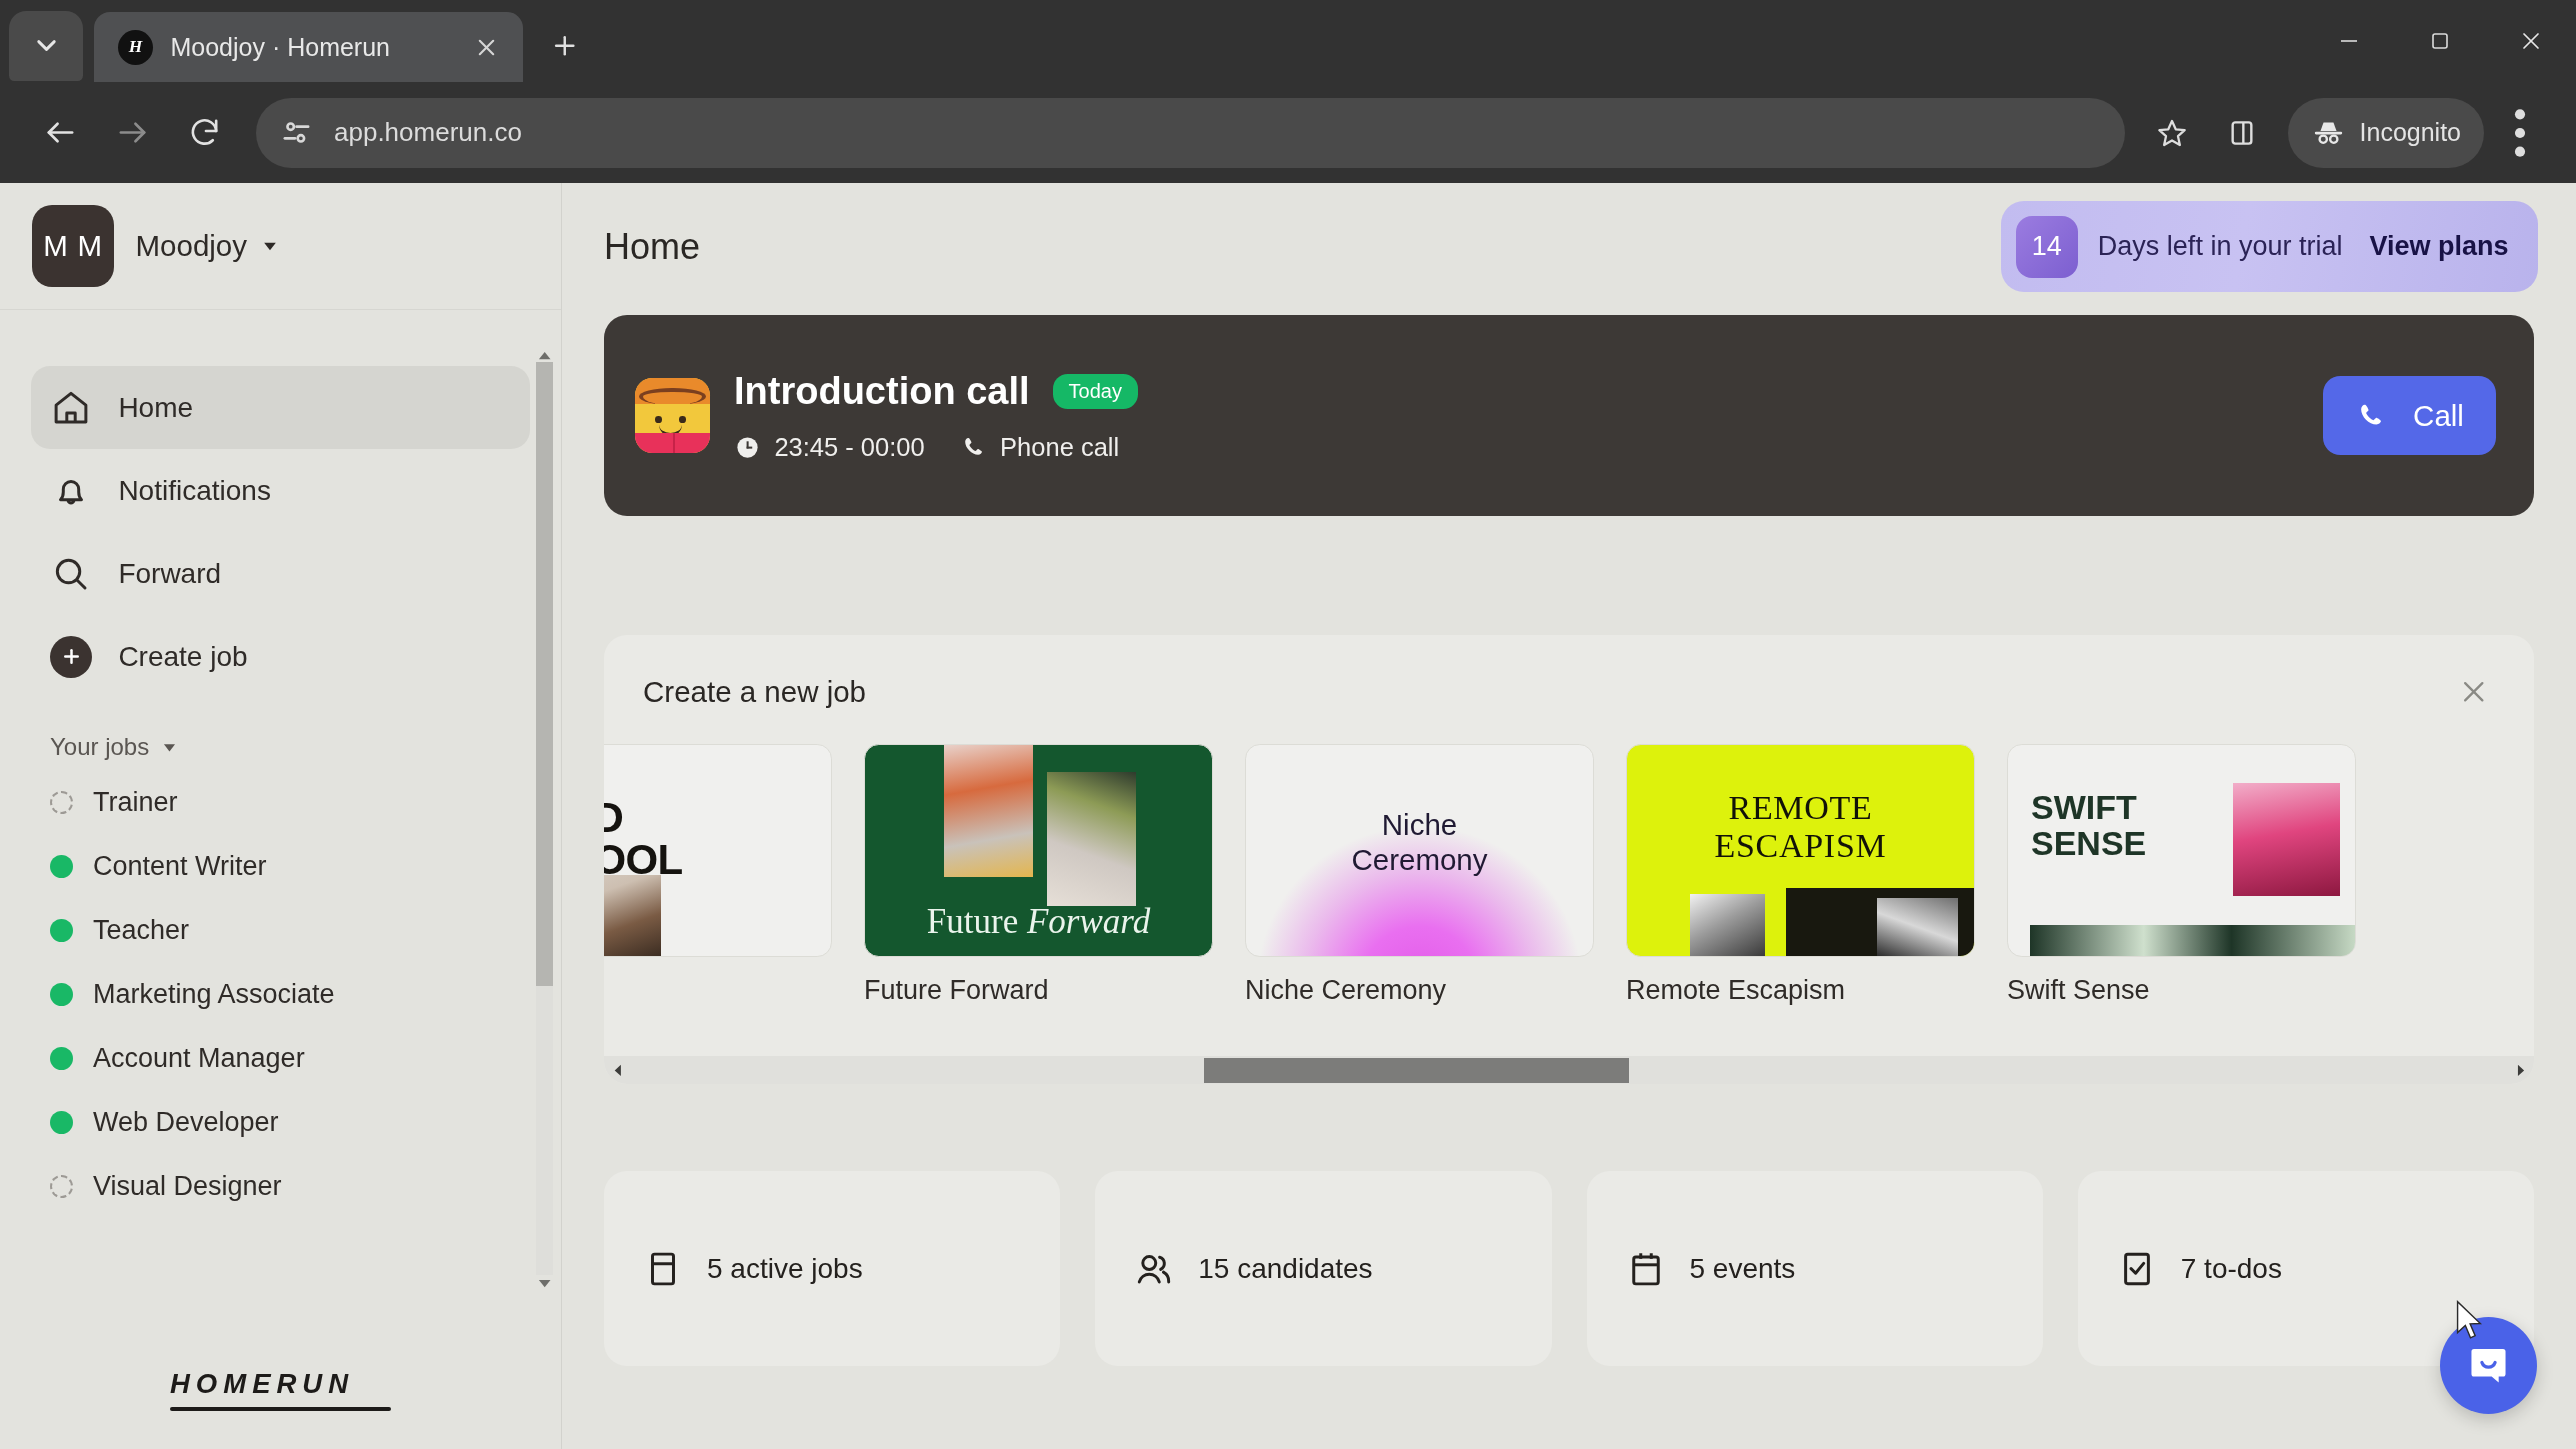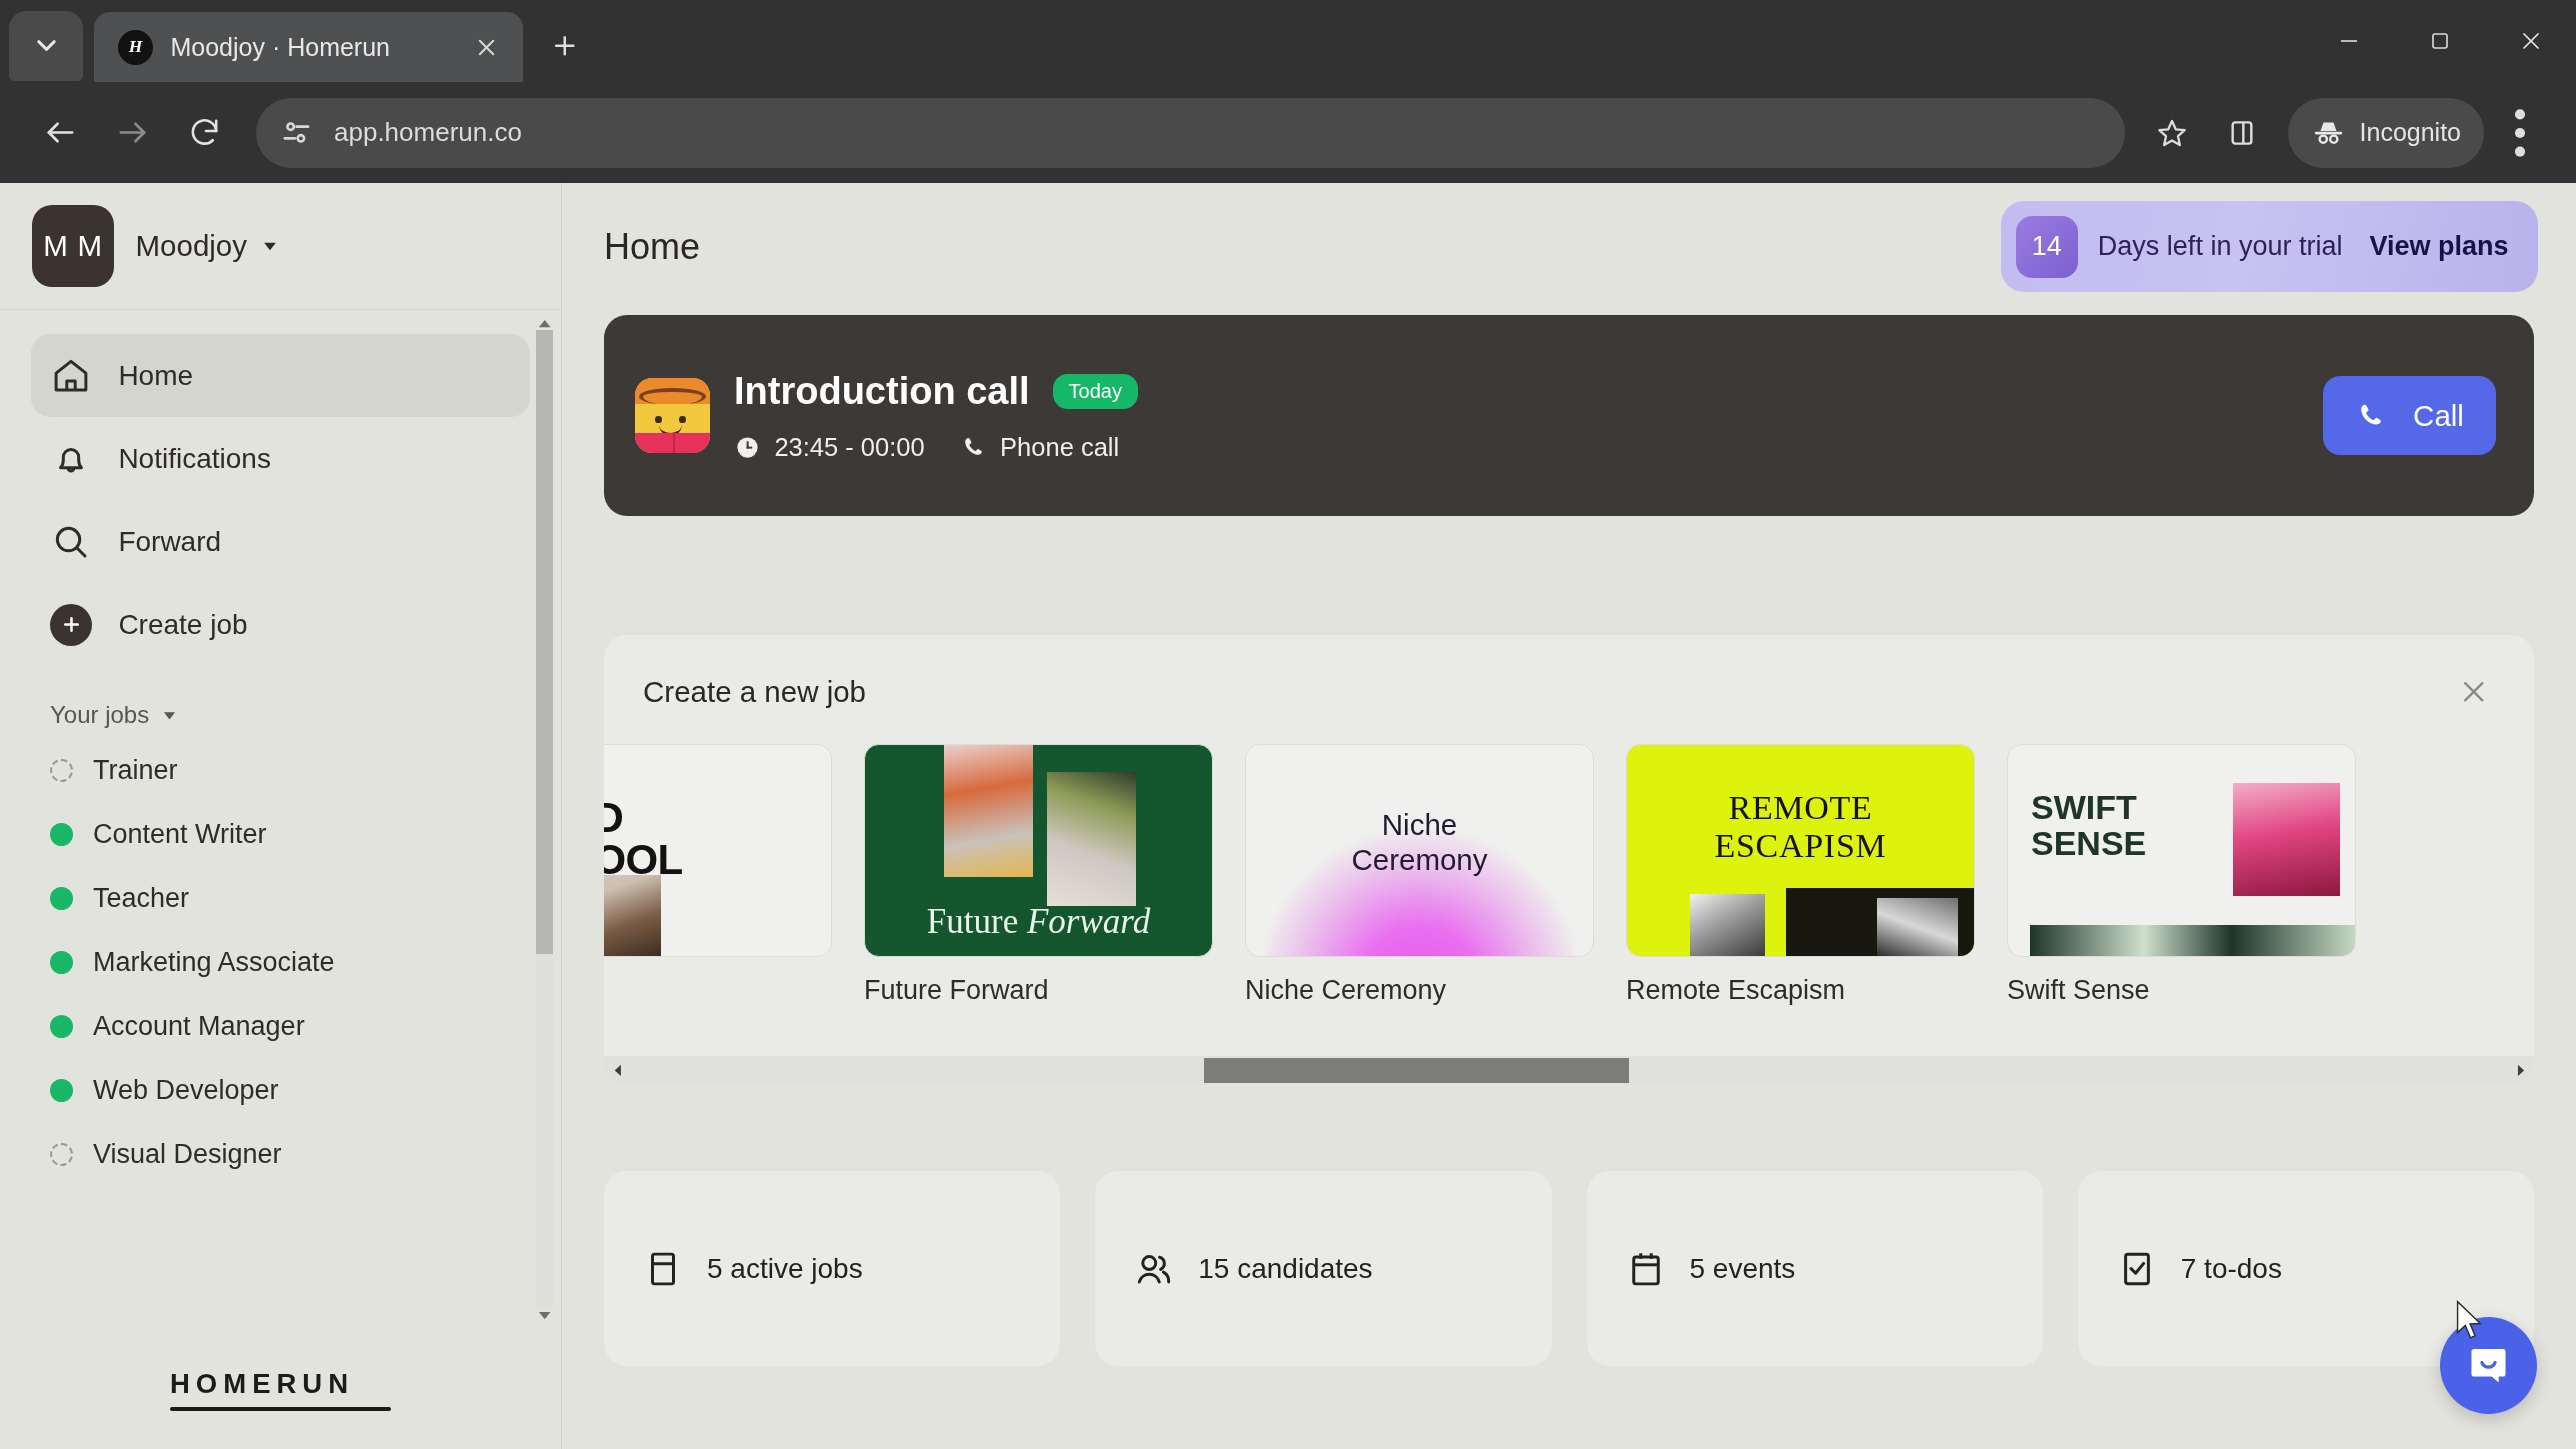--- a/index.html
+++ b/index.html
@@ -68,21 +68,21 @@
     display: flex; align-items: center; padding: 0 23px; margin-left: 10.7px; flex: none; text-align: right;
   }
   .incognito-pill svg { width: 35px; height: 35px; flex:none; }
   .incognito-pill span { color: #e4e4e4; font-size: 25px; margin-left: 13.4px; }
   .menu-btn { width: 64px; height: 70px; display:flex; align-items:center; justify-content:center; flex:none; margin-left: 4px; }
 
   
   .page { flex: 1; display: flex; background: #e3e3de; overflow: hidden; position: relative; }
 
   
-  .sidebar { width: 562px; flex: none; background: #e3e3de; display: flex; flex-direction: column; border-right: 0.7px solid #d2d2cd; position: relative; }
+  .sidebar { width: 562px; flex: none; background: #e3e3de; display: flex; flex-direction: column; border-right: 0.7px solid #d2d2cd; position: relative; gap: 32px; }
   .org-head { height: 127px; display: flex; align-items: center; padding-left: 32px; border-bottom: 0.7px solid #d6d6d1; }
   .org-avatar {
     width: 82px; height: 82px; border-radius: 20px; background: #3b3330;
     display: flex; align-items: center; justify-content: center; flex: none;
   }
   .org-avatar span { color: #fff; font-size: 29.5px; letter-spacing: 0.7px; }
   .org-name { font-size: 29.5px; color: #2e2a27; margin-left: 21.5px; }
   .org-caret { margin-left: 13.4px; }
   .org-caret svg { width: 20px; height: 20px; display:block; }
 
@@ -109,21 +109,21 @@
   .dot.draft { background: transparent; border: 2px dashed #9d9a95; }
   .job-label { font-size: 27px; color: #2f2b28; margin-left: 20px; }
 
   .side-scrollbar { position: absolute; right: 8px; top: 0; width: 17.4px; height: 100%; }
   .sb-arrow { position: absolute; left: 0; width: 17.4px; height: 17.4px; display:flex; align-items:center; justify-content:center; }
   .sb-arrow.up { top: 5.4px; }
   .sb-arrow.down { bottom: 5.4px; }
   .sb-track { position: absolute; left: 0; top: 23px; bottom: 23px; width: 17.4px; background: #dededa; }
   .sb-thumb { position: absolute; left: 0; top: 20px; width: 17.4px; height: 624px; background: #b5b5b1; }
 
-  .brand-foot { height: 119px; display: flex; align-items: center; justify-content: center; }
+  .brand-foot { height: 119px; display: flex; align-items: center; justify-content: center; font-style: italic; }
   .brand-foot .wordmark { font-size: 27.5px; letter-spacing: 6px; color: #1d1b19; font-weight: 700; }
   .brand-foot .rule { width: 221px; height: 3.4px; background: #1d1b19; margin-top: 6.7px; border-radius: 2px; }
 
   
   .main { flex: 1; display: flex; flex-direction: column; overflow: hidden; position: relative; }
   .main-head { height: 127px; display: flex; align-items: center; padding: 0 38px 0 42px; flex: none; }
   .page-title { font-size: 36px; color: #2a2724; }
   .trial-pill {
     margin-left: auto; height: 91px; border-radius: 23px; display: flex; align-items: center;
     padding: 0 29.5px 0 14.8px;

